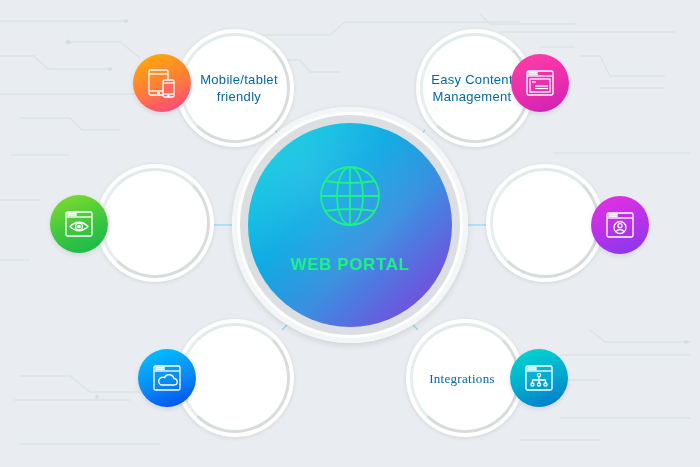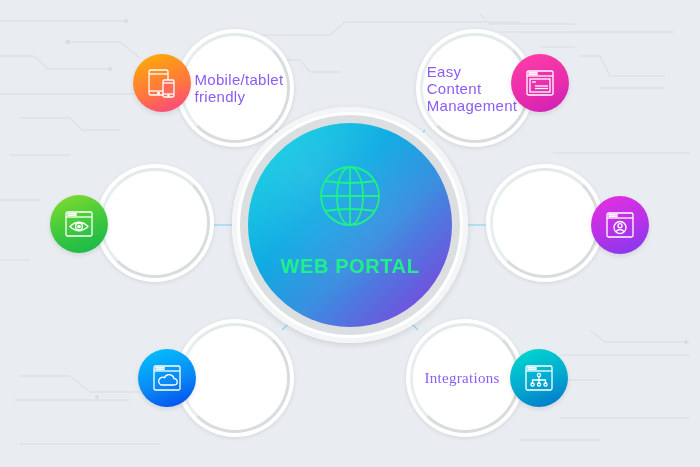--- a/index.html
+++ b/index.html
@@ -26,40 +26,40 @@
     background: linear-gradient(135deg, #0ad8e0 0%, #0aa9e2 38%, #3b8fe0 60%, #6d55de 85%, #8a3fe0 100%);
     overflow:hidden;
   }
   .hub-disc::after {
     content:""; position:absolute; inset:0; border-radius:50%;
     background: radial-gradient(circle at 30% 25%, rgba(255,255,255,0.12), rgba(255,255,255,0) 60%);
   }
   .globe-icon { position:absolute; left:71px; top:42px; width:62px; height:62px; z-index:2; }
   .hub-title {
     position:absolute; left:0; right:0; top:132px; text-align:center; z-index:2;
-    color:#1ef08a; font-weight:700; font-size:20px; letter-spacing:0.6px;
+    color:#1ef08a; font-weight:700; font-size:17px; letter-spacing:0.6px;
   }
 
   .node {
     position:absolute; width:118px; height:118px; border-radius:50%;
     background:#ffffff;
     box-shadow: 0 1px 4px rgba(0,0,0,0.10);
   }
   .node::before {
     content:""; position:absolute; left:4px; top:4px; right:4px; bottom:4px; border-radius:50%;
     border:3px solid #d9dcdd; border-left-color:#e6eeee; border-top-color:#e3eaea;
   }
   .node-inner {
     position:absolute; left:10px; top:10px; right:10px; bottom:10px; border-radius:50%;
     background:#ffffff;
   }
   .node-label {
     position:absolute; left:14px; right:14px; top:0; bottom:0;
-    display:flex; align-items:center; justify-content:center; text-align:left;
-    font-size:15px; line-height:17px; color:#8b5cf6;
+    display:flex; align-items:center; justify-content:center; text-align:center;
+    font-size:13px; line-height:17px; color:#0369a1;
     letter-spacing:0.3px; white-space:pre-line;
   }
   .badge {
     position:absolute; width:58px; height:58px; border-radius:50%;
     display:flex; align-items:center; justify-content:center;
     box-shadow: 0 2px 5px rgba(0,0,0,0.10);
     z-index:3;
   }
   .badge svg { width:34px; height:34px; }
 </style>

